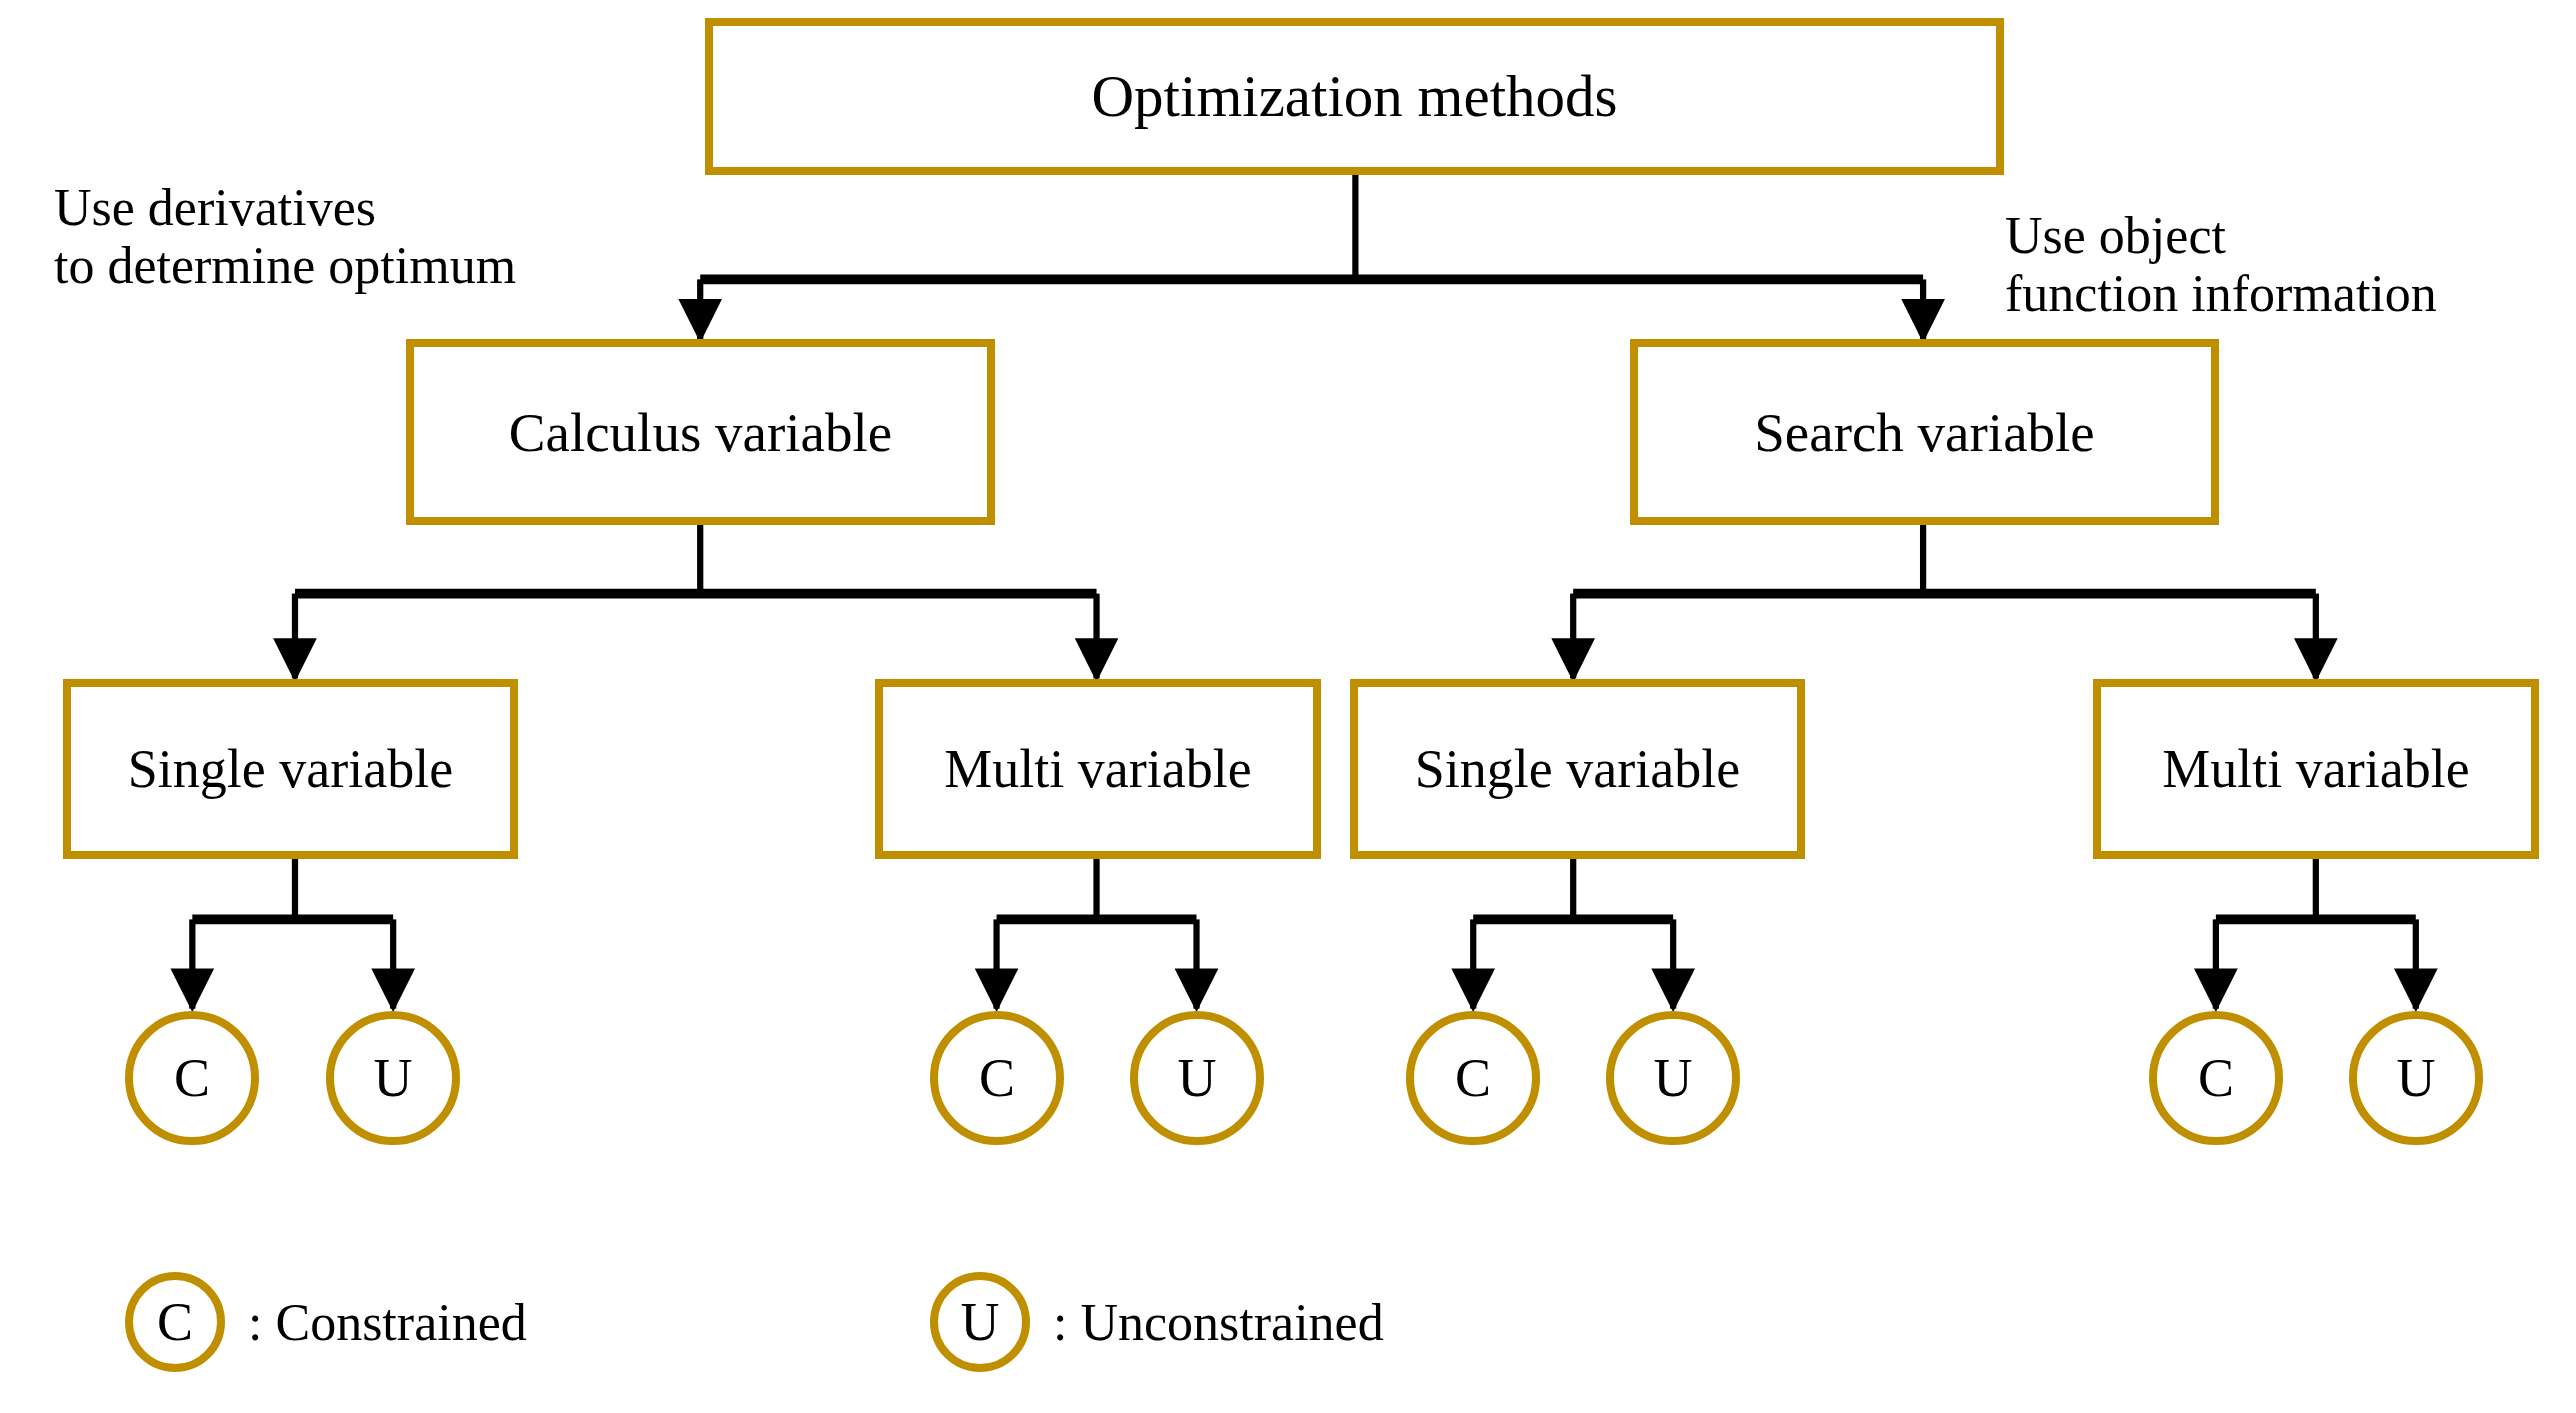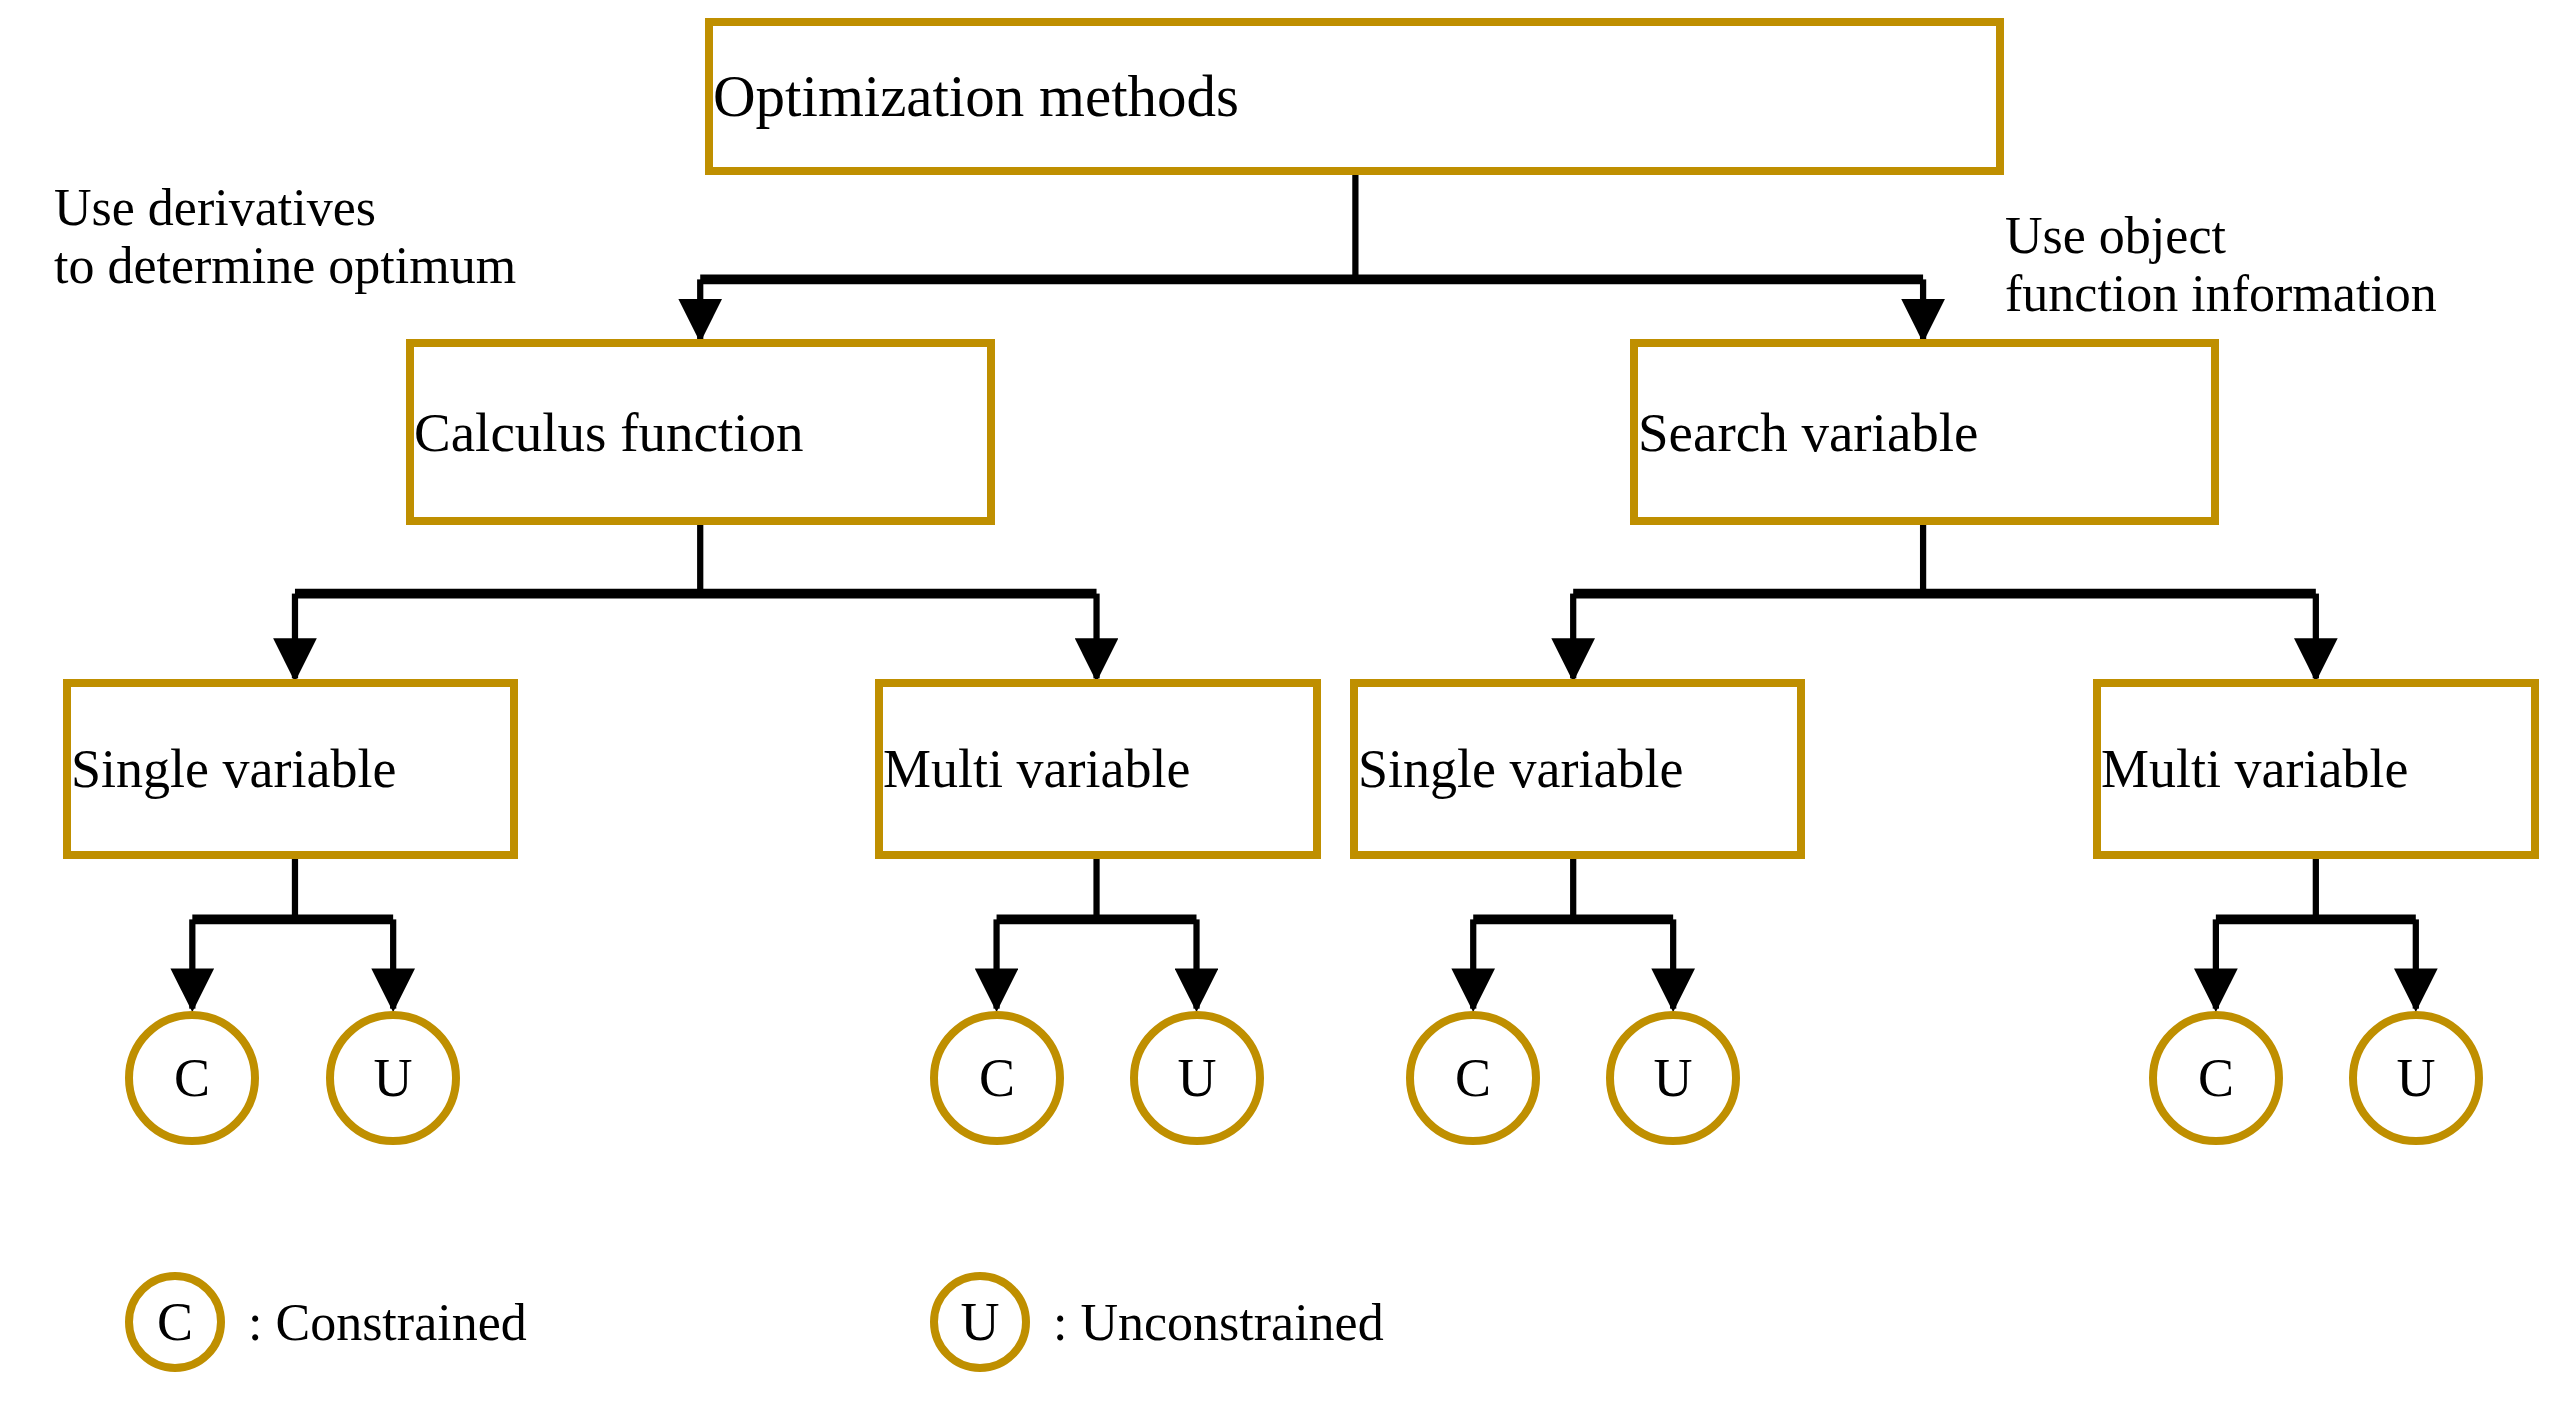--- a/index.html
+++ b/index.html
@@ -22,21 +22,21 @@
     width: 2576px;
     height: 1413px;
   }
   .node-box {
     position: absolute;
     box-sizing: border-box;
     border: 8px solid #BF8F00;
     background: #ffffff;
     display: flex;
     align-items: center;
-    justify-content: flex-start;
+    justify-content: center;
     color: #000000;
     line-height: 1;
     white-space: nowrap;
   }
   .lvl1 { font-size: 59px; }
   .lvl2 { font-size: 55px; }
   .lvl3 { font-size: 54px; }
   .node-circle {
     position: absolute;
     box-sizing: border-box;
@@ -141,21 +141,21 @@
     <span>Optimization methods</span>
   </div>
 
   <div class="edge-label" style="left:54px; top:179px; width:571px;">Use derivatives
 to determine optimum</div>
 
   <div class="edge-label" style="left:2005px; top:179px; width:563px;margin-top:28px;">Use object
 function information</div>
 
   <div class="node-box lvl2" style="left:406px; top:339px; width:589px; height:186px;">
-    <span>Calculus function</span>
+    <span>Calculus variable</span>
   </div>
 
   <div class="node-box lvl2" style="left:1630px; top:339px; width:589px; height:186px;">
     <span>Search variable</span>
   </div>
 
   <div class="node-box lvl3" style="left:63px; top:679px; width:455px; height:180px;">
     <span>Single variable</span>
   </div>
 

